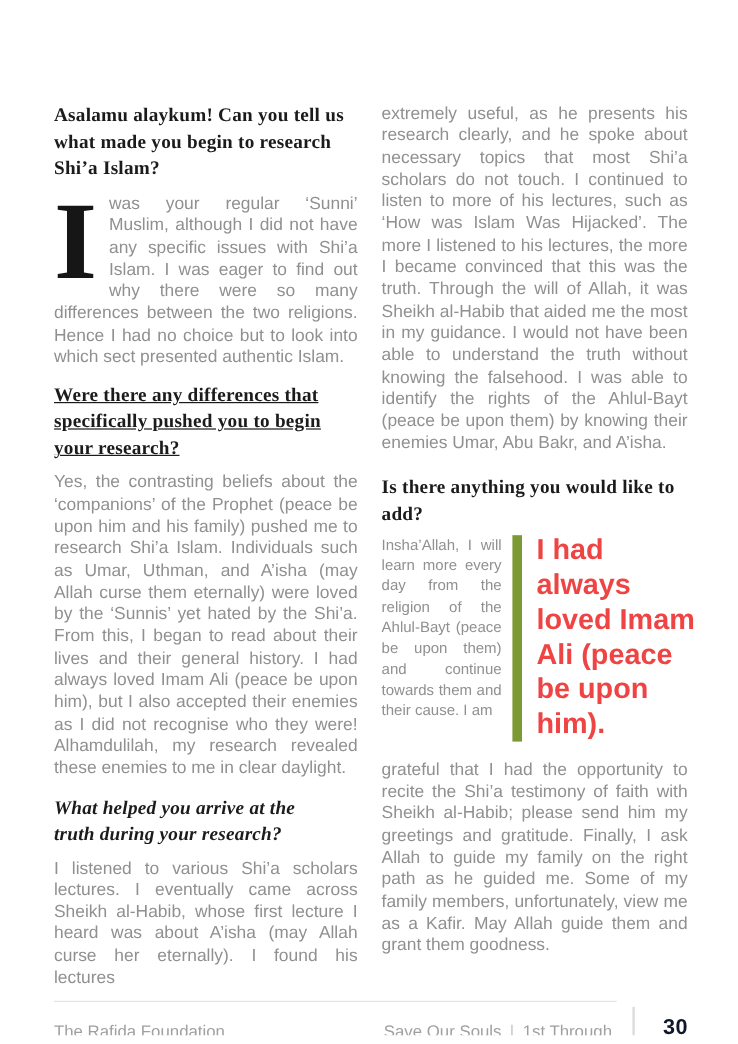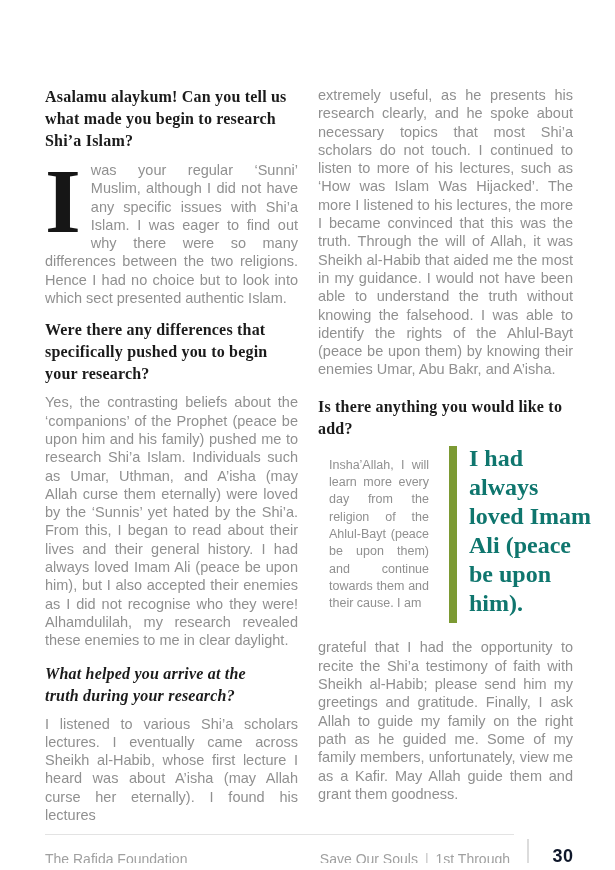--- a/index.html
+++ b/index.html
@@ -14,40 +14,40 @@
   .q-heading {
     font-family:"Liberation Serif", serif; font-weight:700;
     font-size:16px; line-height:22px; letter-spacing:.2px;
     color:#1b1b1b; white-space:pre; margin:0;
   }
   .body-text {
     font-size:14.5px; line-height:18.3px; color:#909090;
     text-align:justify; margin:0;
   }
   .mt-a { margin-top:9px; }   
-  .mt-b { margin-top:12px; }  
+  .mt-b { margin-top:12px;text-decoration:underline; }  
   .mt-c { margin-top:8px; }   
   .mt-d { margin-top:13px;font-style:italic; }
   .mt-e { margin-top:17px; }
   .mt-f { margin-top:15px; }
 
   .dropcap {
     float:left; font-family:"Liberation Serif", serif; font-weight:700;
     font-size:92px; line-height:72px; color:#161616; margin:4px 10px 0 0;
   }
 
   .quote-row { display:flex; align-items:stretch; margin-top:6px; }
   .narrow-text {
     flex:none; width:100px; font-size:12.5px; line-height:17.3px;
-    color:#909090; text-align:justify; margin:11px;
+    color:#909090; text-align:justify; margin:0;
   }
   .quote-bar { flex:none; width:8px; margin-left:9px; background:#7c9a33; }
   .pull-quote {
-    flex:none; margin-left:12px; font-family:Liberation Serif, serif;
-    font-weight:700; font-size:24px; line-height:29px; color:#0f766e;
+    flex:none; margin-left:12px; font-family:Liberation Sans, sans-serif;
+    font-weight:700; font-size:24px; line-height:29px; color:#ef4444;
     white-space:pre; margin-top:-2px;
   }
 
   .footer { position:absolute; left:0; top:12px; width:615px; height:870px; pointer-events:none; }
   .rule { position:absolute; height:1px; background:#e3e3e3; }
   .rule-top    { left:45px; top:822px; width:469px; }
   .rule-bottom { left:45px; top:863px; width:567px; }
   .footer-text { position:absolute; font-size:14px; line-height:16px; color:#a0a0a0; }
   .publisher { left:45px; top:839px; }
   .mag-group { top:839px; left:318px; width:192px; text-align:right; }

